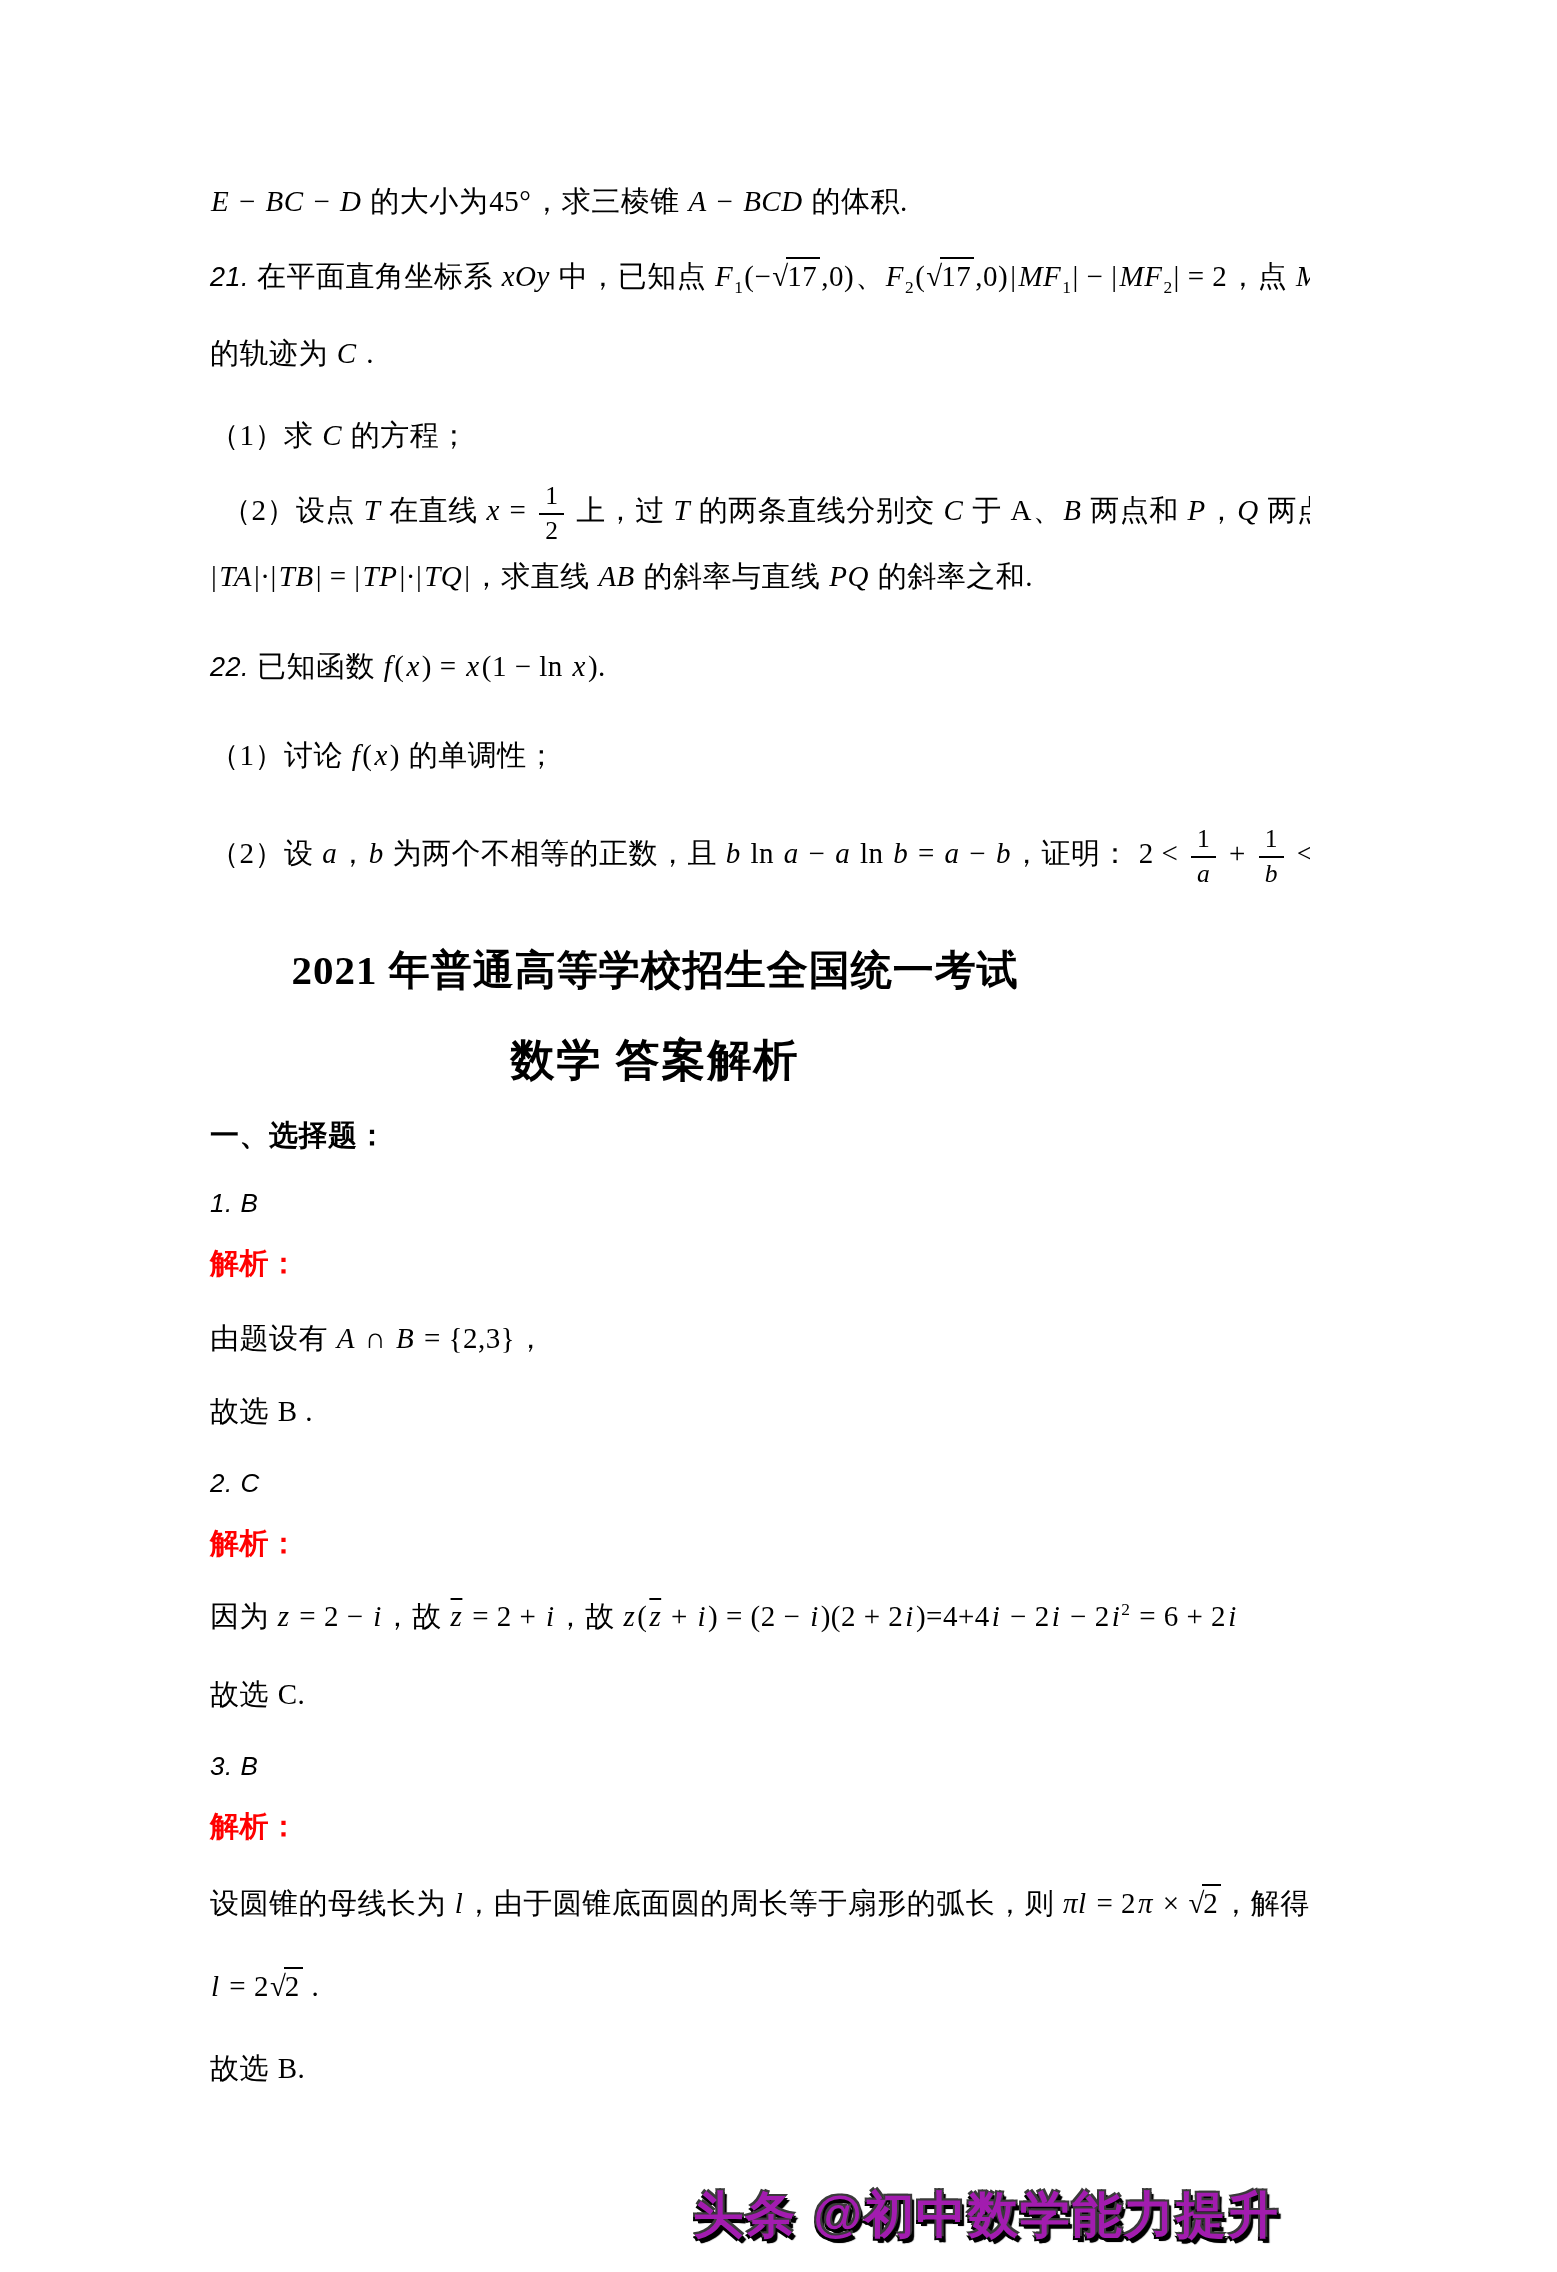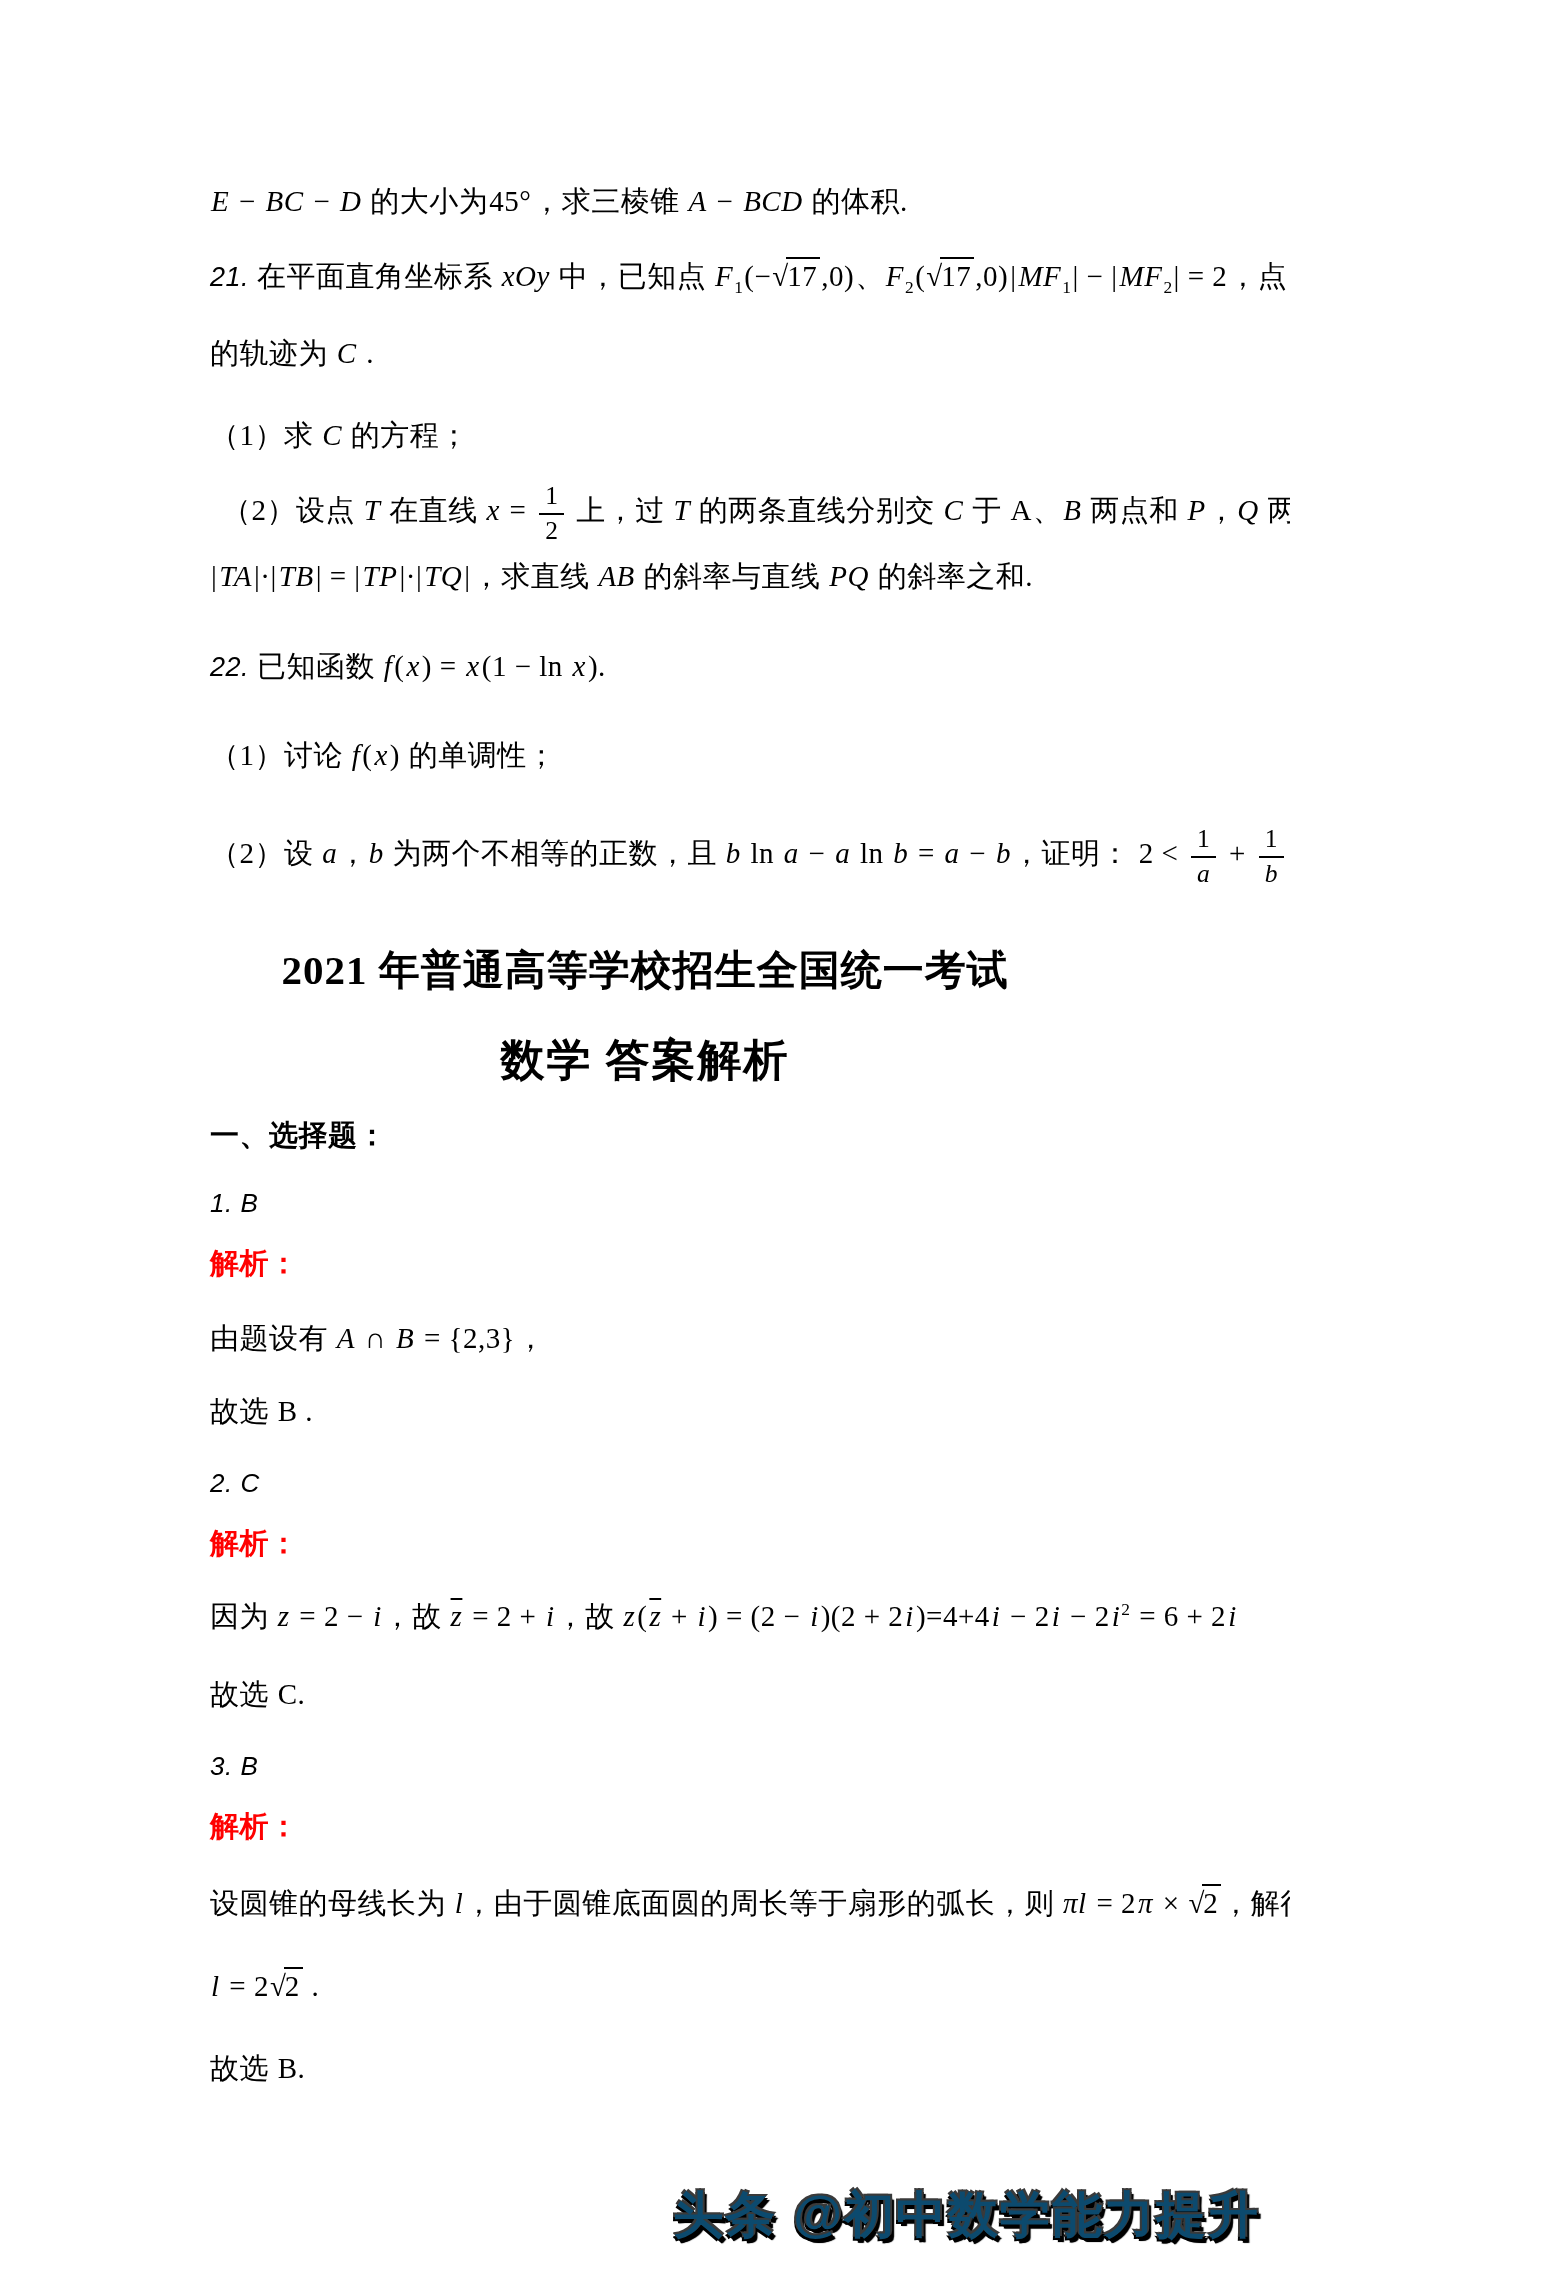--- a/index.html
+++ b/index.html
@@ -3,20 +3,21 @@
 <meta charset="utf-8">
 <style>
   html,body{margin:0;padding:0;background:#ffffff;}
   .page{
     position:relative;
     width:1290px;height:2272px;
     background:#ffffff;
     color:#000;
     font-family:"Liberation Serif","DejaVu Serif",serif;
     overflow:hidden;
+    padding-left:20px;
   }
   .line{
     position:absolute;
     left:210px;
     white-space:nowrap;
     font-size:29px;
     line-height:1.25;
     letter-spacing:0.5px;
   }
   .cjk{font-family:"Liberation Serif","DejaVu Serif",serif;}
@@ -43,21 +44,21 @@
   .bold{font-weight:bold;}
   .red{color:#ff0000;}
   .ans{font-size:28px;}
   .watermark{
     position:absolute;
     right:30px;top:2182px;
     font-family:"Liberation Sans","DejaVu Sans",sans-serif;
     font-weight:bold;
     font-size:50px;
     letter-spacing:2px;
-    color:#0c4a6e;
+    color:#a21caf;
     text-shadow:
       -2px -2px 0 #3a3a3a, 2px -2px 0 #3a3a3a,
       -2px 2px 0 #000, 2px 2px 0 #000,
       3px 4px 0 #000, 4px 4px 1px #000;
     white-space:nowrap;
   }
 </style>
 </head>
 <body>
 

